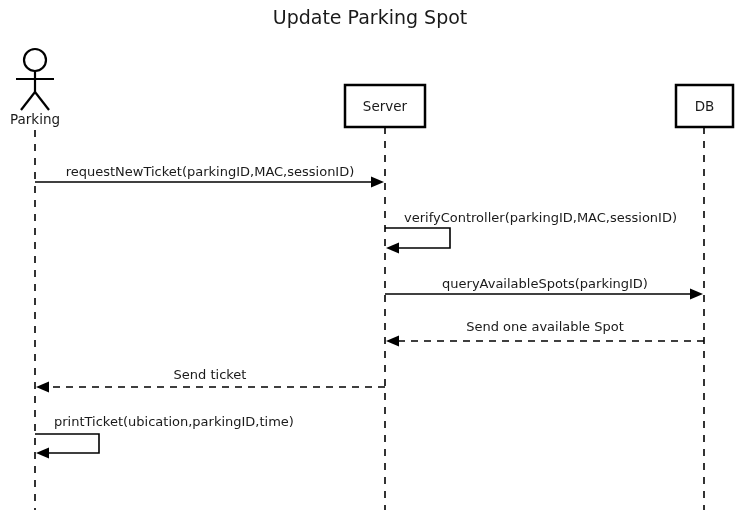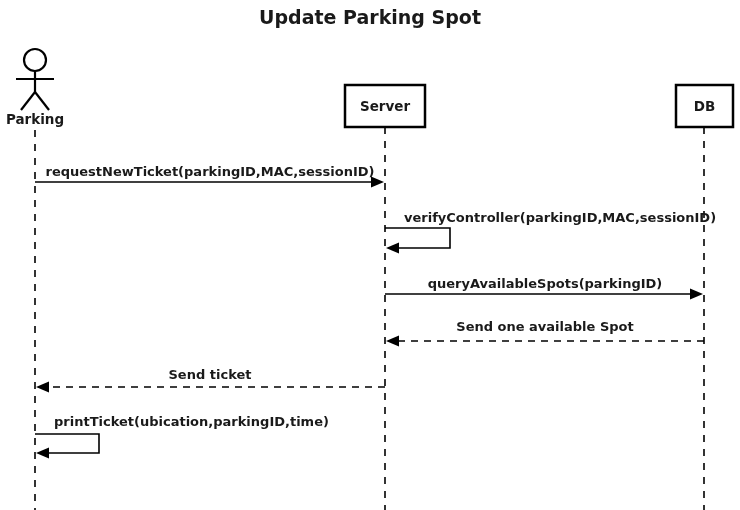--- a/index.html
+++ b/index.html
@@ -12,21 +12,20 @@
     height: 510px;
     font-family: "DejaVu Sans", sans-serif;
     color: #1a1a1a;
     overflow: hidden;
     position: relative;
   }
   #diagram-root {
     position: relative;
     width: 740px;
     height: 510px;
-    font-weight: bold;
   }
   svg.diagram-canvas {
     position: absolute;
     top: 0;
     left: 0;
     width: 740px;
     height: 510px;
   }
   .diagram-title {
     font-size: 19px;

